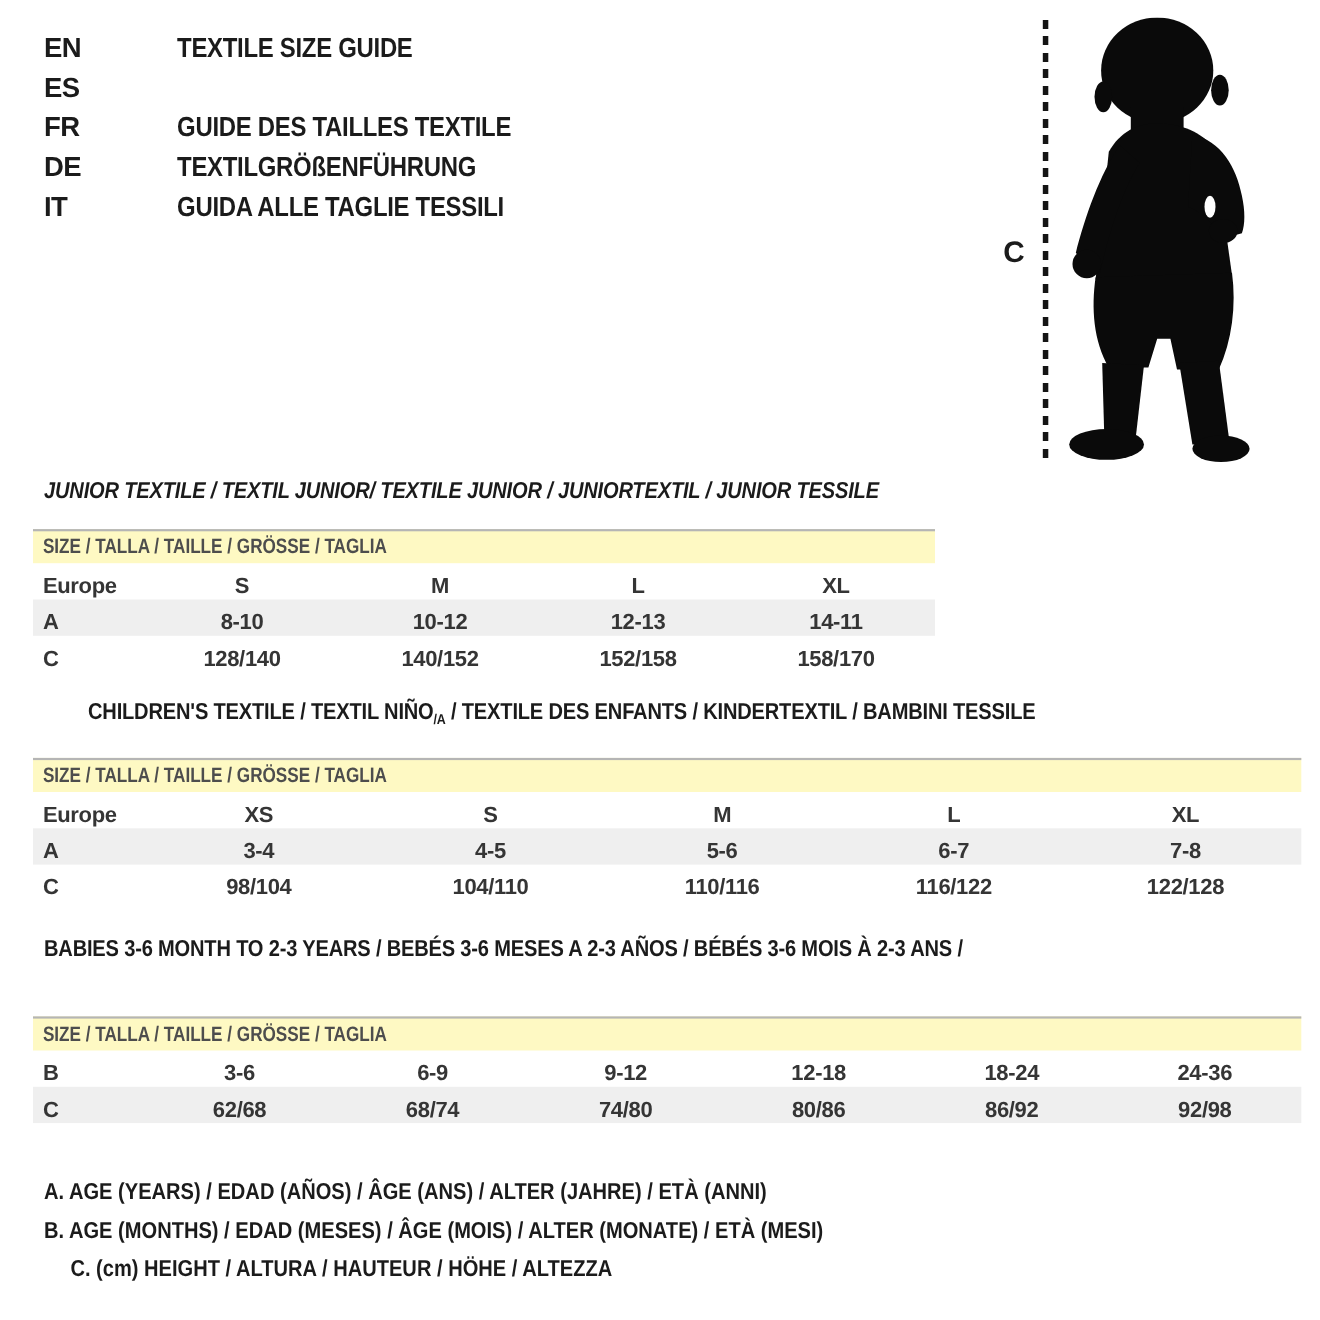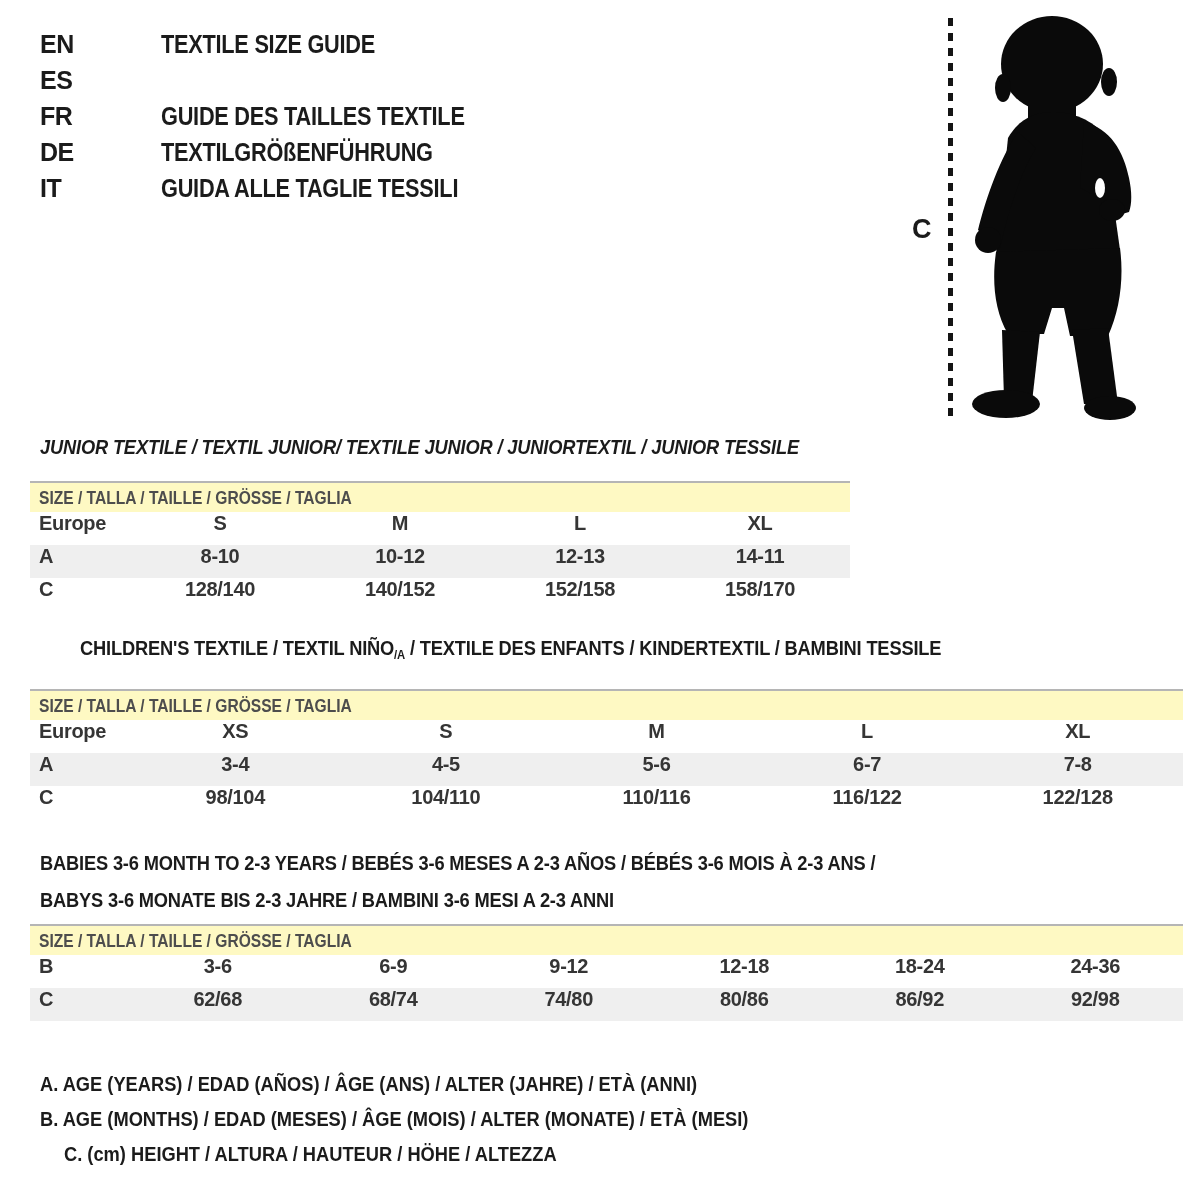--- a/index.html
+++ b/index.html
@@ -36,21 +36,21 @@
   .size-table{position:absolute;left:30px;color:#353535;}
   #junior-table{top:481px;width:820px;}
   #children-table{top:689px;width:1153px;}
   #babies-table{top:924px;width:1153px;}
   .size-bar{
     height:31px;background:#fef9c3;display:flex;align-items:center;
     padding-left:9px;box-sizing:border-box;color:#4d4d4d;font-size:19px;
     border-top:2px solid #b5b5b5;
   }
   .size-bar .cond{transform:scaleX(0.82);}
-  .trow{display:flex;height:33px;align-items:flex-start;font-size:20px;}
+  .trow{display:flex;height:33px;align-items:flex-end;font-size:20px;}
   .trow.alt{background:#efefef;}
   .tlabel{width:100px;padding-left:9px;box-sizing:border-box;letter-spacing:-0.3px;}
   .tcell{flex:1;text-align:center;letter-spacing:-0.3px;}
 
   
   .legend-line{position:absolute;left:40px;font-size:21px;}
   #legend-a{top:1072px;}
   #legend-b{top:1107px;}
   #legend-c{top:1142px;margin-left:24px;}
 </style>
@@ -169,21 +169,20 @@
     <div class="tcell">98/104</div>
     <div class="tcell">104/110</div>
     <div class="tcell">110/116</div>
     <div class="tcell">116/122</div>
     <div class="tcell">122/128</div>
   </div>
 </div>
 
 <div class="section-heading" id="babies-heading">
   <div><span class="cond">BABIES 3-6 MONTH TO 2-3 YEARS / BEBÉS 3-6 MESES A 2-3 AÑOS / BÉBÉS 3-6 MOIS À 2-3 ANS /</span></div>
-  <div><span class="cond">BABYS 3-6 MONATE BIS 2-3 JAHRE / BAMBINI 3-6 MESI A 2-3 ANNI</span></div>
 </div>
 <div class="size-table" id="babies-table">
   <div class="size-bar">
     <span class="cond">SIZE / TALLA / TAILLE / GRÖSSE / TAGLIA</span>
   </div>
   <div class="trow">
     <div class="tlabel">B</div>
     <div class="tcell">3-6</div>
     <div class="tcell">6-9</div>
     <div class="tcell">9-12</div>

